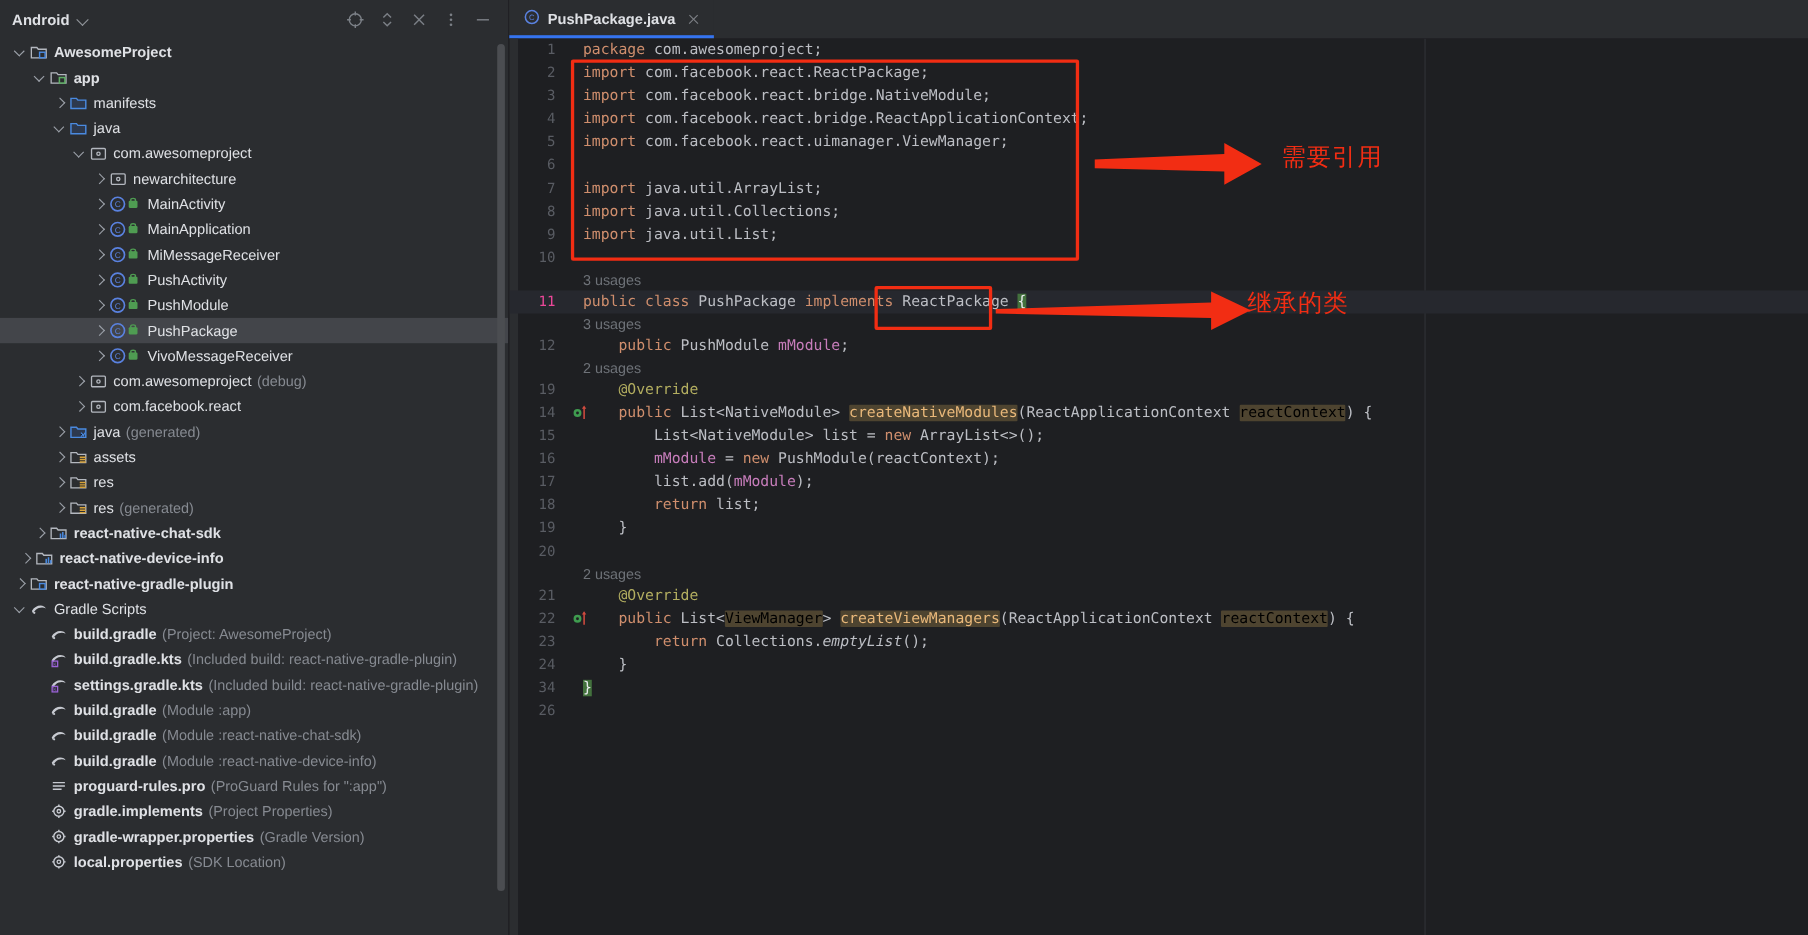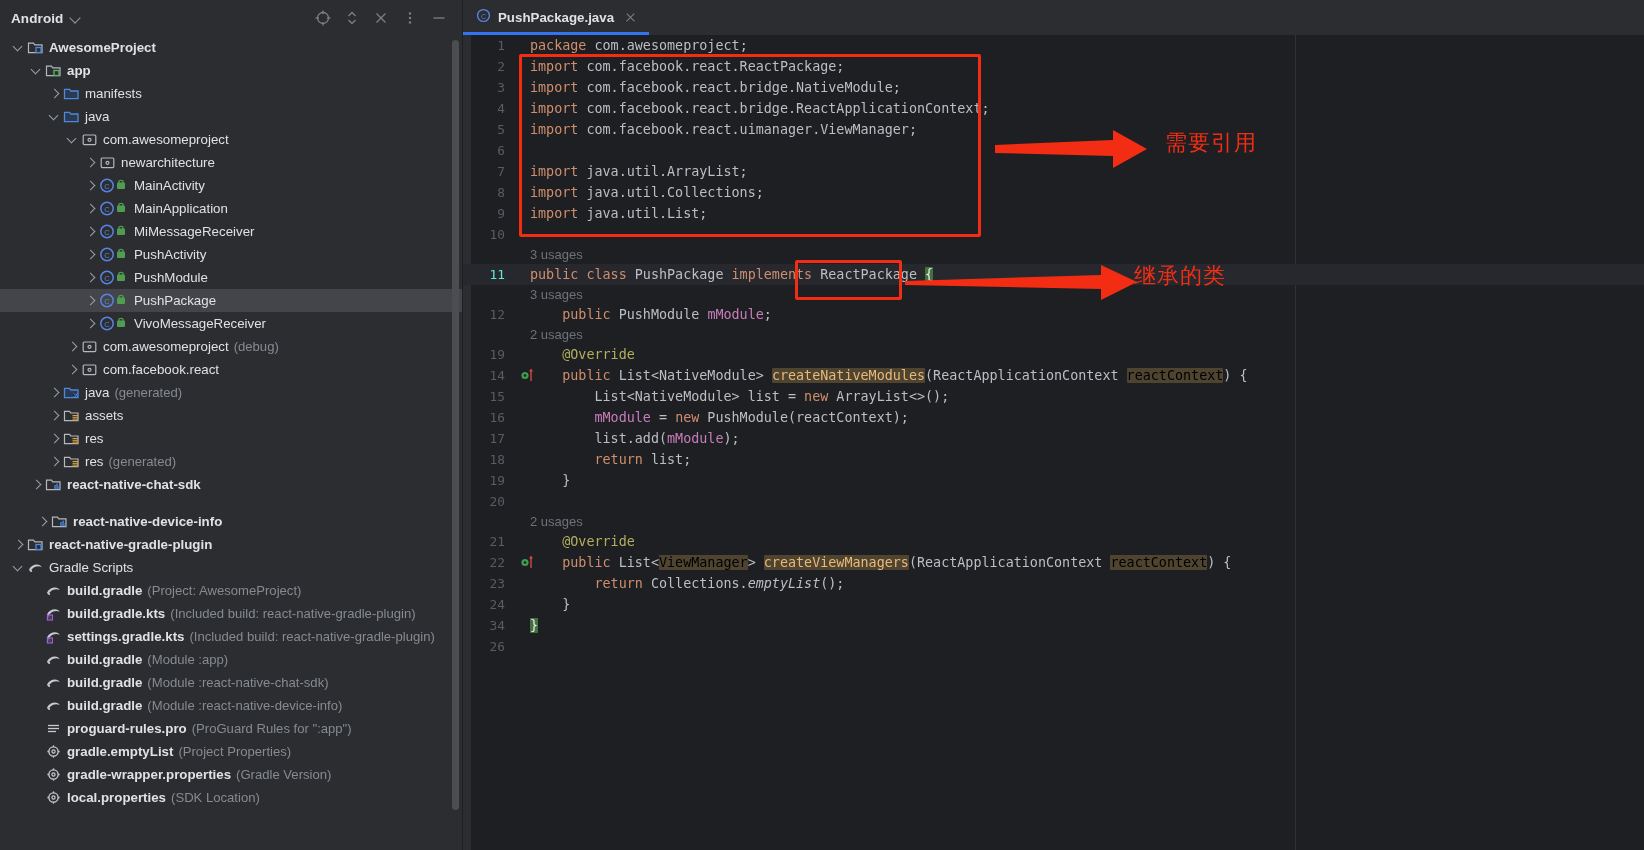--- a/index.html
+++ b/index.html
@@ -128,21 +128,21 @@
   }
   .cline {
     height: 21px; display: flex; align-items: center; position: relative;
     white-space: pre;
   }
   .cline.hl { background: #26282e; }
   .ln {
     width: 52px; flex: 0 0 52px; text-align: right; padding-right: 10px;
     color: #595c63; font-size: 12.8px;
   }
-  .ln.cur { color: #5eead4; }
+  .ln.cur { color: #ec4899; }
   .gutter-mark {
     position: absolute; left: 57px; width: 16px; height: 21px;
   }
   .code-txt { padding-left: 15px; }
   .usage {
     height: 19px; display: flex; align-items: center;
     color: #6e7278; font-size: 13px;
     font-family: "Liberation Sans", sans-serif;
   }
   .usage .pad { width: 52px; flex: 0 0 52px; }
@@ -435,21 +435,21 @@
           <span class="ico">
             <svg width="17" height="17" viewBox="0 0 17 17">
               <path d="M1.5 4.2h5l1.3 1.6h7.2v7.8h-13.5z" fill="none" stroke="#b4b8bf" stroke-width="1.2"></path>
               <rect x="9.3" y="9" width="1.4" height="4.2" fill="#4a8ae0"></rect>
               <rect x="11.4" y="7.6" width="1.4" height="5.6" fill="#4a8ae0"></rect>
               <rect x="13.5" y="10.2" width="1.4" height="3" fill="#4a8ae0"></rect>
             </svg>
           </span>
           <span class="lbl b">react-native-chat-sdk</span>
         </div>
-        <div class="row" style="padding-left: 35px; margin-top: 14px;">
+        <div class="row" style="padding-left: 16px;">
           <span class="arrow right"></span>
           <span class="ico">
             <svg width="17" height="17" viewBox="0 0 17 17">
               <path d="M1.5 4.2h5l1.3 1.6h7.2v7.8h-13.5z" fill="none" stroke="#b4b8bf" stroke-width="1.2"></path>
               <rect x="9.3" y="9" width="1.4" height="4.2" fill="#4a8ae0"></rect>
               <rect x="11.4" y="7.6" width="1.4" height="5.6" fill="#4a8ae0"></rect>
               <rect x="13.5" y="10.2" width="1.4" height="3" fill="#4a8ae0"></rect>
             </svg>
           </span>
           <span class="lbl b">react-native-device-info</span>
@@ -561,21 +561,21 @@
               <circle cx="8.5" cy="8.5" r="4.6" fill="none" stroke="#c7cad1" stroke-width="1.3"></circle>
               <circle cx="8.5" cy="8.5" r="1.6" fill="none" stroke="#c7cad1" stroke-width="1.2"></circle>
               <g stroke="#c7cad1" stroke-width="1.3">
                 <line x1="8.5" y1="2.4" x2="8.5" y2="4"></line>
                 <line x1="8.5" y1="13" x2="8.5" y2="14.6"></line>
                 <line x1="2.4" y1="8.5" x2="4" y2="8.5"></line>
                 <line x1="13" y1="8.5" x2="14.6" y2="8.5"></line>
               </g>
             </svg>
           </span>
-          <span class="lbl b">gradle.emptyList</span>
+          <span class="lbl b">gradle.implements</span>
           <span class="sub">(Project Properties)</span>
         </div>
         <div class="row" style="padding-left: 29px;">
           <span class="arrow "></span>
           <span class="ico">
             <svg width="17" height="17" viewBox="0 0 17 17">
               <circle cx="8.5" cy="8.5" r="4.6" fill="none" stroke="#c7cad1" stroke-width="1.3"></circle>
               <circle cx="8.5" cy="8.5" r="1.6" fill="none" stroke="#c7cad1" stroke-width="1.2"></circle>
               <g stroke="#c7cad1" stroke-width="1.3">
                 <line x1="8.5" y1="2.4" x2="8.5" y2="4"></line>

